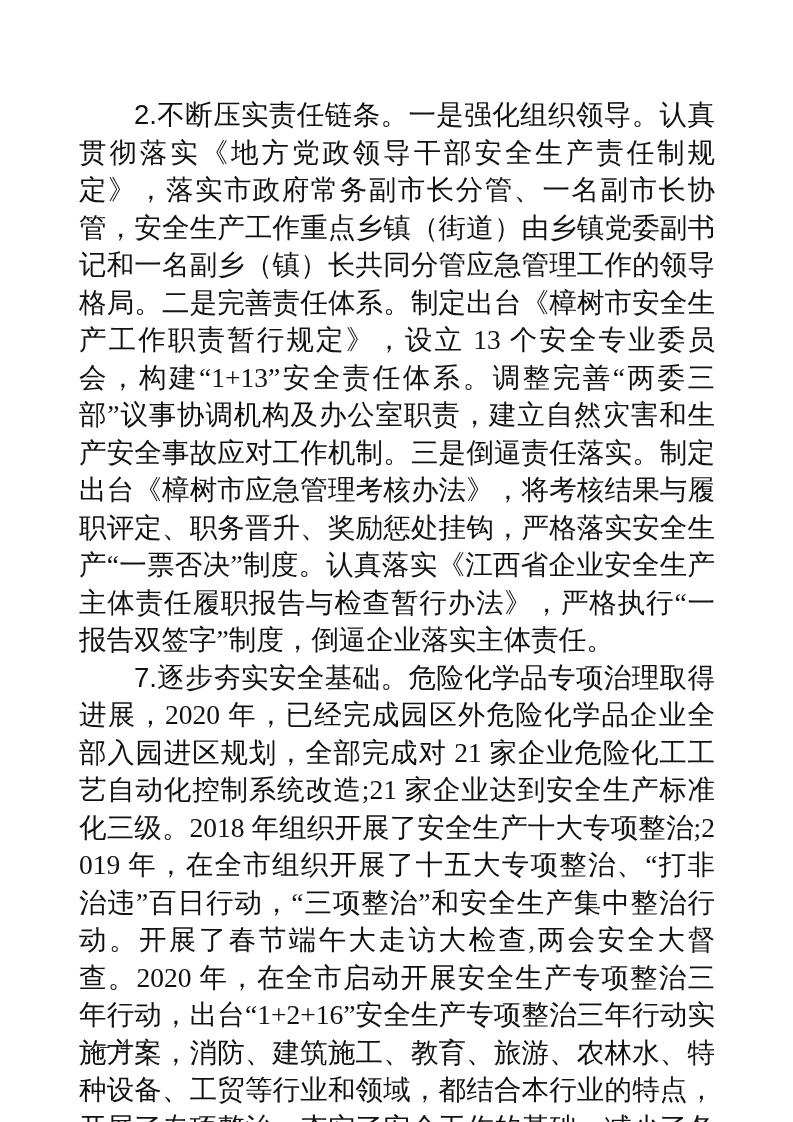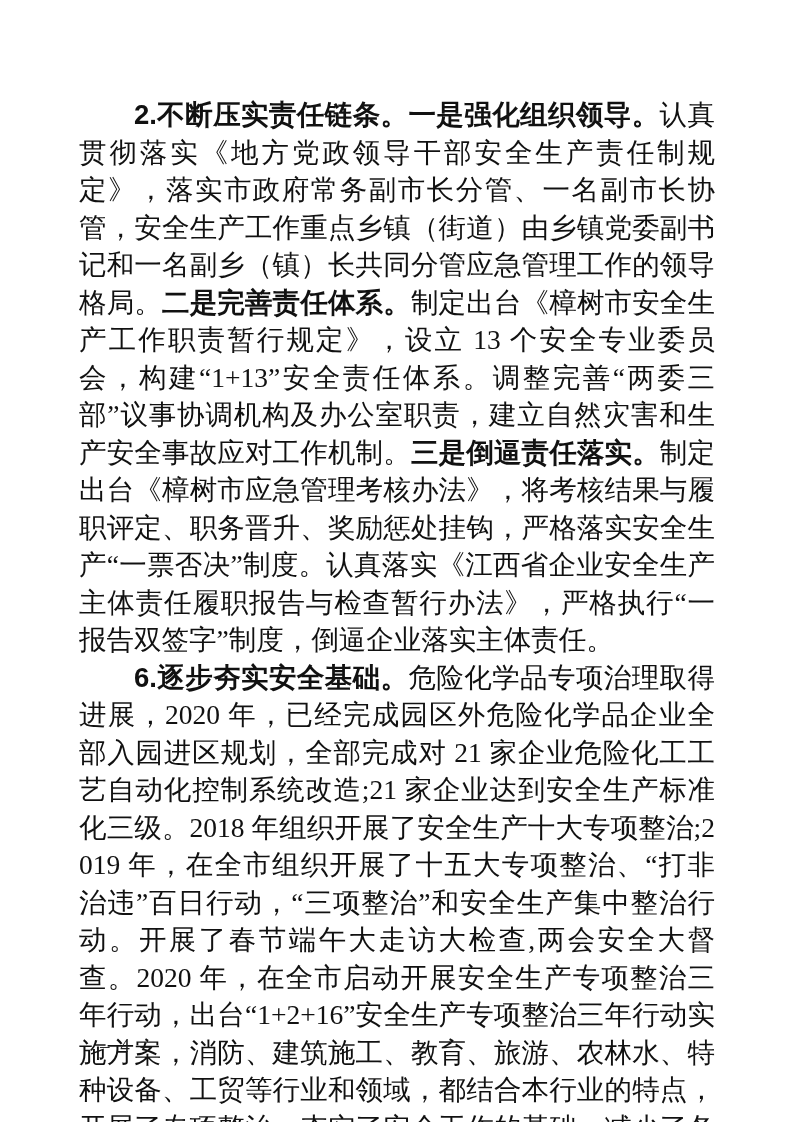--- a/index.html
+++ b/index.html
@@ -33,37 +33,37 @@
     margin: 0;
     padding: 0;
     font-size: 27.5px;
     line-height: 37.5px;
     text-align: justify;
     text-justify: inter-character;
     text-indent: 2em;
     word-break: break-all;
   }
   .seg-bold {
-    font-weight: bold;
+    font-weight: normal;
     font-family: "Liberation Sans", "DejaVu Sans", sans-serif;
     margin-top: 6px;
   }
   .footer {
     position: absolute;
     left: 100px;
     top: 1035px;
     font-size: 19px;
     line-height: 22px;
     color: #222222;
     letter-spacing: 3px;
     font-family: "Liberation Serif", "DejaVu Serif", serif;
   }
 </style>
 </head>
 <body>
 
 <div class="page">
   <div class="content" id="content">
       <p><span class="seg-bold">2.不断压实责任链条。一是强化组织领导。</span><span>认真贯彻落实《地方党政领导干部安全生产责任制规定》，落实市政府常务副市长分管、一名副市长协管，安全生产工作重点乡镇（街道）由乡镇党委副书记和一名副乡（镇）长共同分管应急管理工作的领导格局。</span><span class="seg-bold">二是完善责任体系。</span><span>制定出台《樟树市安全生产工作职责暂行规定》，设立 13 个安全专业委员会，构建“1+13”安全责任体系。调整完善“两委三部”议事协调机构及办公室职责，建立自然灾害和生产安全事故应对工作机制。</span><span class="seg-bold">三是倒逼责任落实。</span><span>制定出台《樟树市应急管理考核办法》，将考核结果与履职评定、职务晋升、奖励惩处挂钩，严格落实安全生产“一票否决”制度。认真落实《江西省企业安全生产主体责任履职报告与检查暂行办法》，严格执行“一报告双签字”制度，倒逼企业落实主体责任。</span></p>
-      <p><span class="seg-bold">6.逐步夯实安全基础。</span><span>危险化学品专项治理取得进展，2020 年，已经完成园区外危险化学品企业全部入园进区规划，全部完成对 21 家企业危险化工工艺自动化控制系统改造;21 家企业达到安全生产标准化三级。2018 年组织开展了安全生产十大专项整治;2019 年，在全市组织开展了十五大专项整治、“打非治违”百日行动，“三项整治”和安全生产集中整治行动。开展了春节端午大走访大检查,两会安全大督查。2020 年，在全市启动开展安全生产专项整治三年行动，出台“1+2+16”安全生产专项整治三年行动实施方案，消防、建筑施工、教育、旅游、农林水、特种设备、工贸等行业和领域，都结合本行业的特点，开展了专项整治，夯实了安全工作的基础，减少了各行业事故的发生。</span></p>
+      <p><span class="seg-bold">7.逐步夯实安全基础。</span><span>危险化学品专项治理取得进展，2020 年，已经完成园区外危险化学品企业全部入园进区规划，全部完成对 21 家企业危险化工工艺自动化控制系统改造;21 家企业达到安全生产标准化三级。2018 年组织开展了安全生产十大专项整治;2019 年，在全市组织开展了十五大专项整治、“打非治违”百日行动，“三项整治”和安全生产集中整治行动。开展了春节端午大走访大检查,两会安全大督查。2020 年，在全市启动开展安全生产专项整治三年行动，出台“1+2+16”安全生产专项整治三年行动实施方案，消防、建筑施工、教育、旅游、农林水、特种设备、工贸等行业和领域，都结合本行业的特点，开展了专项整治，夯实了安全工作的基础，减少了各行业事故的发生。</span></p>
     </div>
   <div class="footer">– 4 –</div>
 </div>
 
 </body></html>

